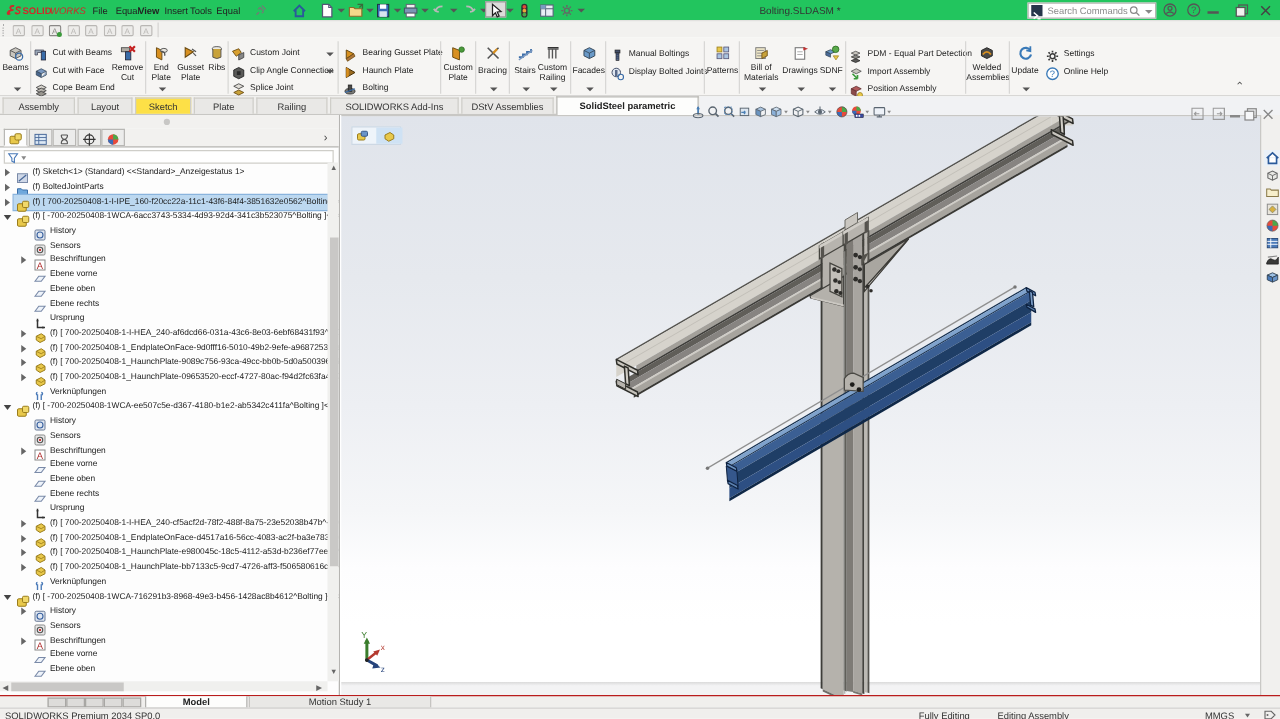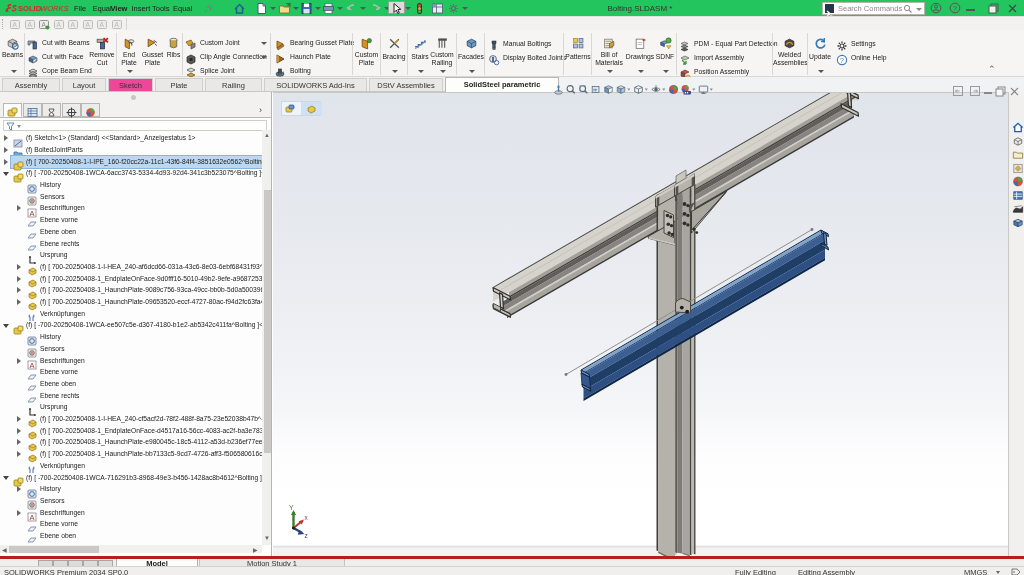--- a/index.html
+++ b/index.html
@@ -365,21 +365,21 @@
       </svg></div>
     <div class="rl" style="left:851px;top:24px;white-space:nowrap;">Online Help</div>
     <div class="rl" style="left:988px;top:36px;font-size:9px;color:#555;">⌃</div>
 </div>
 
 <div style="position:absolute;left:0;top:77px;width:1024px;height:15px;background:#f0efed;">
 <div style="position:absolute;left:560px;top:0;width:464px;height:15px;background:#f1f2f4;"></div>
 <div style="position:absolute;left:0;top:14px;width:560px;height:1px;background:#c8c7c4;"></div>
 <div style="position:absolute;left:2px;top:1px;width:58px;height:13px;background:#e9e8e6;border:1px solid #cfcec9;border-bottom:none;font-size:7.5px;color:#333;text-align:center;line-height:13px;">Assembly</div>
     <div style="position:absolute;left:62px;top:1px;width:44px;height:13px;background:#e9e8e6;border:1px solid #cfcec9;border-bottom:none;font-size:7.5px;color:#333;text-align:center;line-height:13px;">Layout</div>
-    <div style="position:absolute;left:108px;top:1px;width:45px;height:13px;background:#ec4899;border:1px solid #cfcec9;border-bottom:none;font-size:7.5px;color:#333;text-align:center;line-height:13px;">Sketch</div>
+    <div style="position:absolute;left:108px;top:1px;width:45px;height:13px;background:#fde047;border:1px solid #cfcec9;border-bottom:none;font-size:7.5px;color:#333;text-align:center;line-height:13px;">Sketch</div>
     <div style="position:absolute;left:155px;top:1px;width:48px;height:13px;background:#e9e8e6;border:1px solid #cfcec9;border-bottom:none;font-size:7.5px;color:#333;text-align:center;line-height:13px;">Plate</div>
     <div style="position:absolute;left:205px;top:1px;width:57px;height:13px;background:#e9e8e6;border:1px solid #cfcec9;border-bottom:none;font-size:7.5px;color:#333;text-align:center;line-height:13px;">Railing</div>
     <div style="position:absolute;left:264px;top:1px;width:103px;height:13px;background:#e9e8e6;border:1px solid #cfcec9;border-bottom:none;font-size:7.5px;color:#333;text-align:center;line-height:13px;">SOLIDWORKS Add-Ins</div>
     <div style="position:absolute;left:369px;top:1px;width:74px;height:13px;background:#e9e8e6;border:1px solid #cfcec9;border-bottom:none;font-size:7.5px;color:#333;text-align:center;line-height:13px;">DStV Assemblies</div>
     <div style="position:absolute;left:445px;top:0px;width:114px;height:15px;background:#fdfdfc;border:1px solid #b8b7b2;border-bottom:none;font-size:7.5px;font-weight:bold;color:#222;text-align:center;line-height:14px;">SolidSteel parametric</div>
 </div>
 
 <div style="position:absolute;left:0;top:92px;width:1024px;height:464px;">
 
   <div style="position:absolute;left:0;top:0;width:272px;height:464px;background:#fdfdfd;border-right:1px solid #b5b4b1;overflow:hidden;">
@@ -859,21 +859,21 @@
   </svg>
 <div style="position:absolute;left:984px;top:92px;width:8px;height:1.5px;background:#888;"></div>
 <svg width="11" height="11" viewBox="0 0 11 11" style="position:absolute;left:995px;top:86px;">
     <rect x="3" y="1" width="7" height="7" fill="none" stroke="#888" stroke-width="1"></rect>
     <rect x="1" y="3" width="7" height="7" fill="#f6f7f9" stroke="#888" stroke-width="1"></rect>
   </svg>
 <svg width="11" height="11" viewBox="0 0 11 11" style="position:absolute;left:1009px;top:86px;">
     <path d="M2 2 L9 9 M9 2 L2 9" stroke="#888" stroke-width="1.1"></path>
   </svg>
 
-<div style="position:absolute;left:0;top:556px;width:1024px;height:10px;background:#f0efed;border-top:3px solid #b91c1c;">
+<div style="position:absolute;left:0;top:556px;width:1024px;height:10px;background:#f0efed;border-top:1px solid #b91c1c;">
   <div style="position:absolute;left:38px;top:1px;width:76px;height:8px;display:flex;">
     <div style="width:15px;height:8px;background:#dddcda;border:1px solid #a8a7a4;margin-right:0;"></div>
     <div style="width:15px;height:8px;background:#dddcda;border:1px solid #a8a7a4;"></div>
     <div style="width:15px;height:8px;background:#dddcda;border:1px solid #a8a7a4;"></div>
     <div style="width:15px;height:8px;background:#dddcda;border:1px solid #a8a7a4;"></div>
     <div style="width:15px;height:8px;background:#dddcda;border:1px solid #a8a7a4;"></div>
   </div>
   <div style="position:absolute;left:116px;top:0px;width:82px;height:10px;background:#fdfdfc;border:1px solid #b0afac;border-top:none;font-size:7.5px;font-weight:bold;color:#222;text-align:center;line-height:10px;">Model</div>
   <div style="position:absolute;left:199px;top:0px;width:146px;height:10px;background:#e9e8e6;border:1px solid #c5c4c1;border-top:none;font-size:7.5px;color:#333;text-align:center;line-height:10px;">Motion Study 1</div>
 </div>

